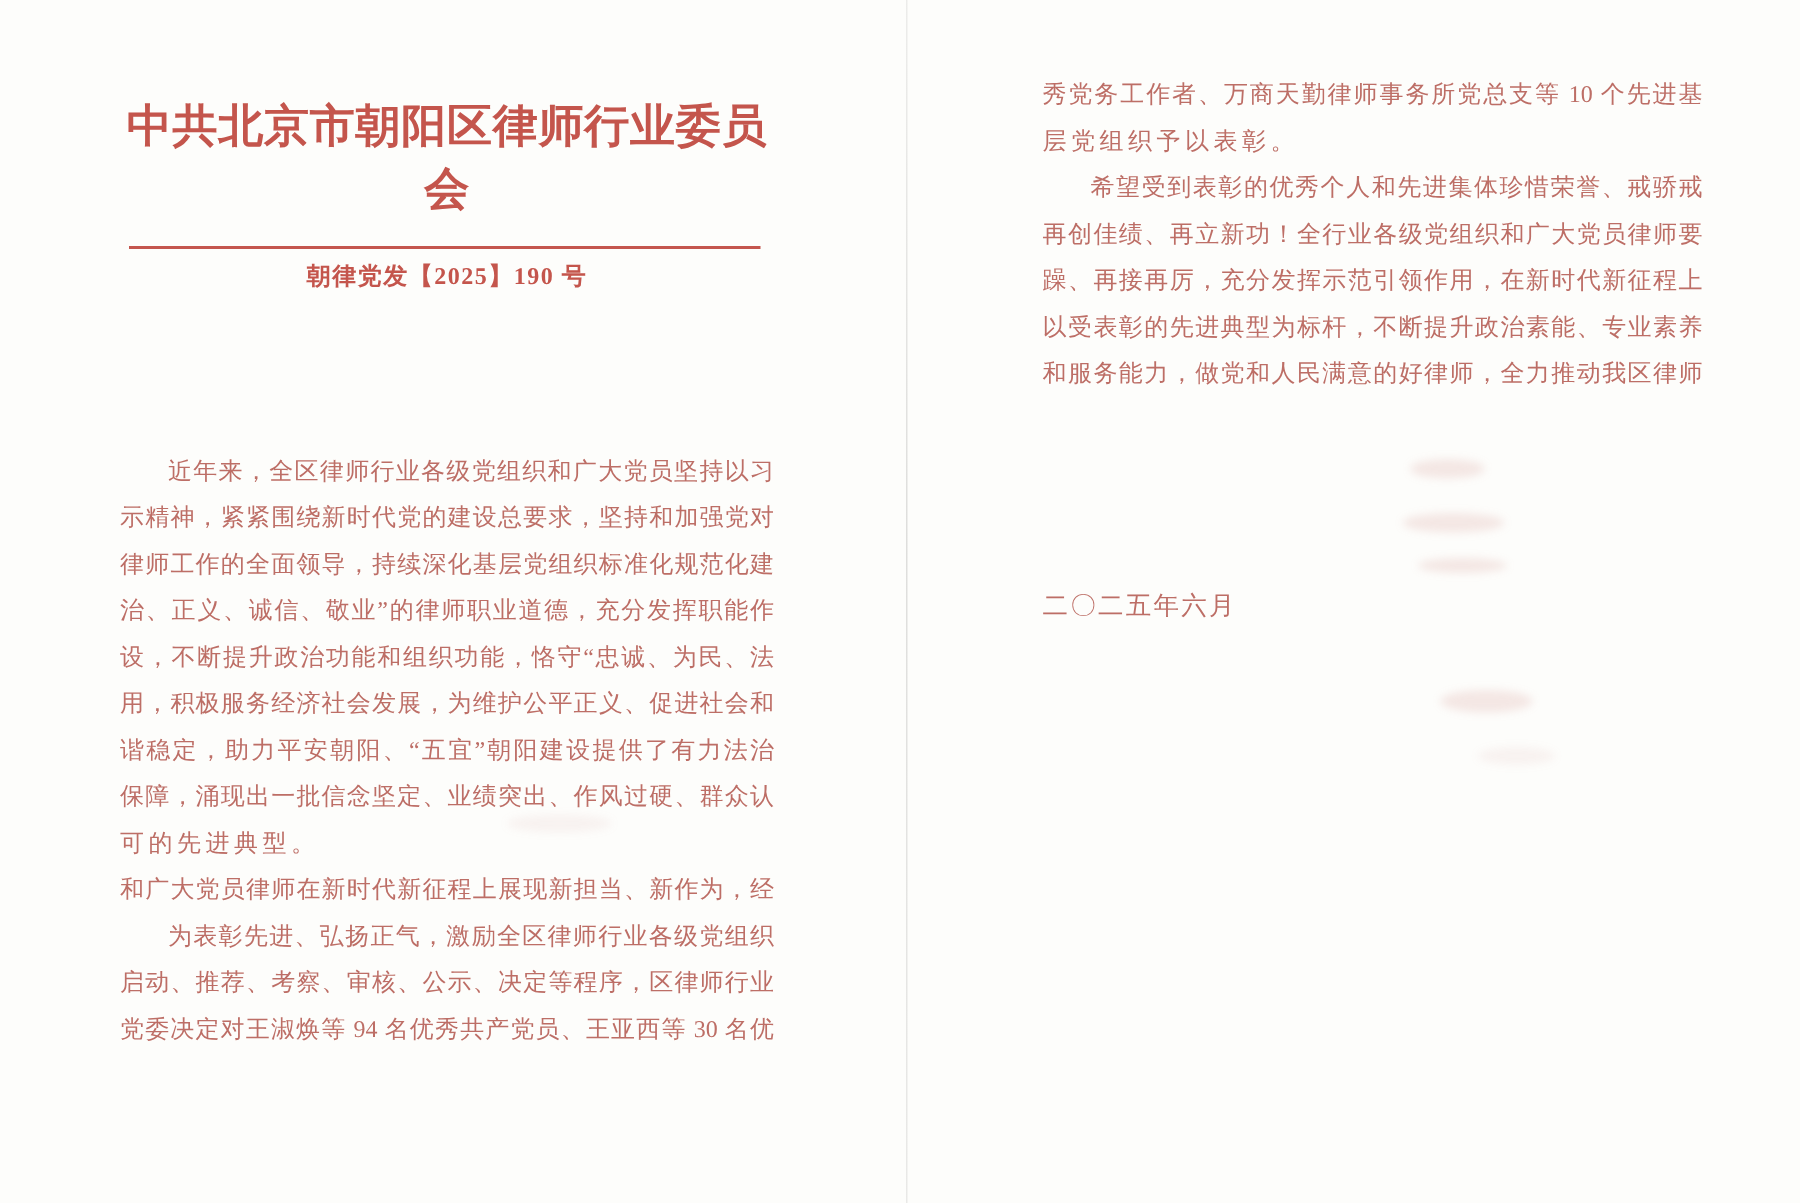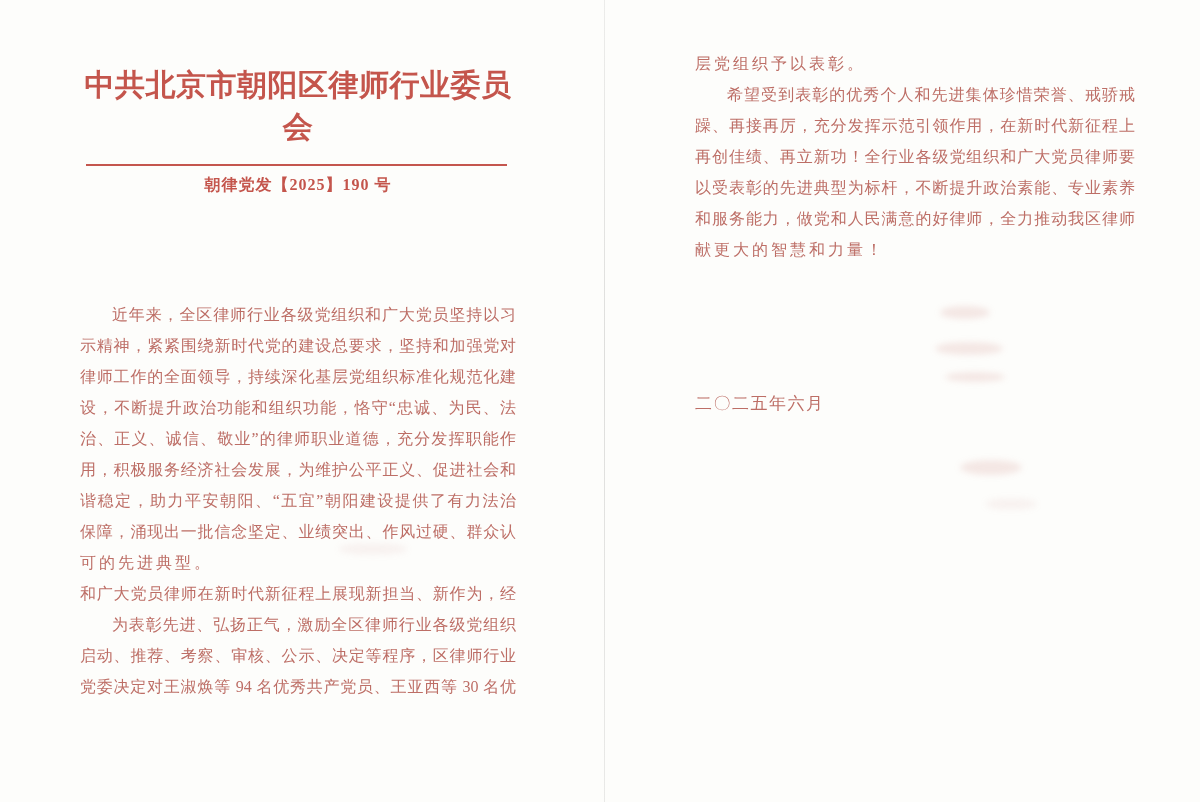--- a/index.html
+++ b/index.html
@@ -82,43 +82,43 @@
   <div class="fold"></div>
 
   <div class="page page-left">
     <div class="issuer">中共北京市朝阳区律师行业委员会</div>
     <div class="doc-number">朝律党发【2025】190 号</div>
     <div class="red-rule"></div>
     <div class="body-block left-body">
         <div class="tline start">近年来，全区律师行业各级党组织和广大党员坚持以习</div>
         <div class="tline mid">示精神，紧紧围绕新时代党的建设总要求，坚持和加强党对</div>
         <div class="tline mid">律师工作的全面领导，持续深化基层党组织标准化规范化建</div>
+        <div class="tline mid">治、正义、诚信、敬业”的律师职业道德，充分发挥职能作</div>
         <div class="tline mid">设，不断提升政治功能和组织功能，恪守“忠诚、为民、法</div>
-        <div class="tline mid">治、正义、诚信、敬业”的律师职业道德，充分发挥职能作</div>
         <div class="tline mid">用，积极服务经济社会发展，为维护公平正义、促进社会和</div>
         <div class="tline mid">谐稳定，助力平安朝阳、“五宜”朝阳建设提供了有力法治</div>
         <div class="tline mid">保障，涌现出一批信念坚定、业绩突出、作风过硬、群众认</div>
         <div class="tline end">可的先进典型。</div>
         <div class="tline mid">和广大党员律师在新时代新征程上展现新担当、新作为，经</div>
         <div class="tline start">为表彰先进、弘扬正气，激励全区律师行业各级党组织</div>
         <div class="tline mid">启动、推荐、考察、审核、公示、决定等程序，区律师行业</div>
         <div class="tline mid">党委决定对王淑焕等 94 名优秀共产党员、王亚西等 30 名优</div>
       </div>
     <div class="smudge faint" style="left:258px; top:543px; width:70px; height:12px;"></div>
   </div>
 
   <div class="page page-right">
     <div class="body-block right-body">
+        <div class="tline mid">秀党务工作者、万商天勤律师事务所党总支等 10 个先进基</div>
         <div class="tline end">层党组织予以表彰。</div>
         <div class="tline start">希望受到表彰的优秀个人和先进集体珍惜荣誉、戒骄戒</div>
+        <div class="tline mid">再创佳绩、再立新功！全行业各级党组织和广大党员律师要</div>
         <div class="tline mid">躁、再接再厉，充分发挥示范引领作用，在新时代新征程上</div>
-        <div class="tline mid">再创佳绩、再立新功！全行业各级党组织和广大党员律师要</div>
         <div class="tline mid">以受表彰的先进典型为标杆，不断提升政治素能、专业素养</div>
         <div class="tline mid">和服务能力，做党和人民满意的好律师，全力推动我区律师</div>
-        <div class="tline end">献更大的智慧和力量！</div>
       </div>
     <div class="date-line">二〇二五年六月</div>
     <div class="smudge" style="left:245px; top:306px; width:50px; height:13px;"></div>
     <div class="smudge" style="left:240px; top:342px; width:68px; height:13px;"></div>
     <div class="smudge" style="left:250px; top:372px; width:60px; height:10px;"></div>
     <div class="smudge" style="left:265px; top:460px; width:62px; height:15px;"></div>
     <div class="smudge faint" style="left:290px; top:498px; width:52px; height:12px;"></div>
   </div>
 
 </div>

